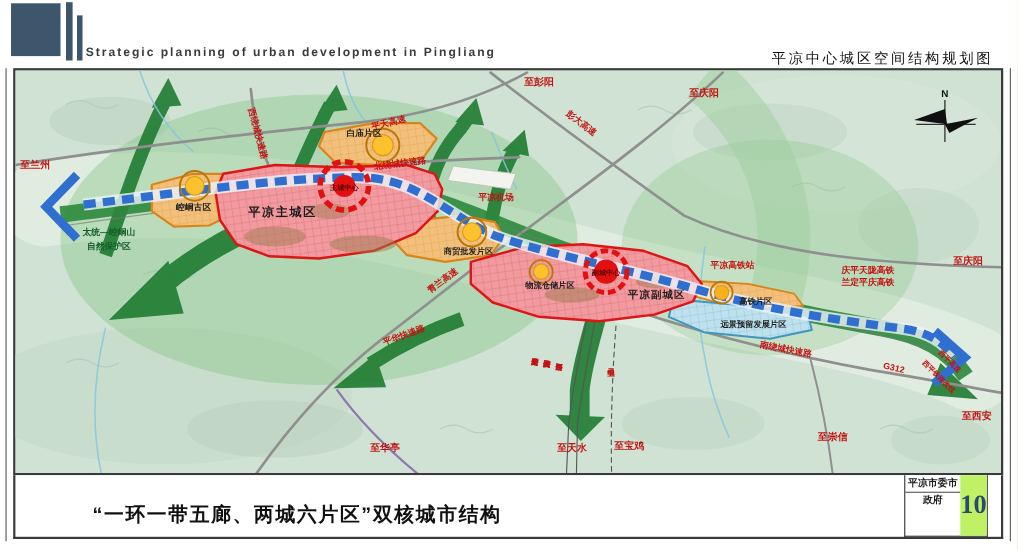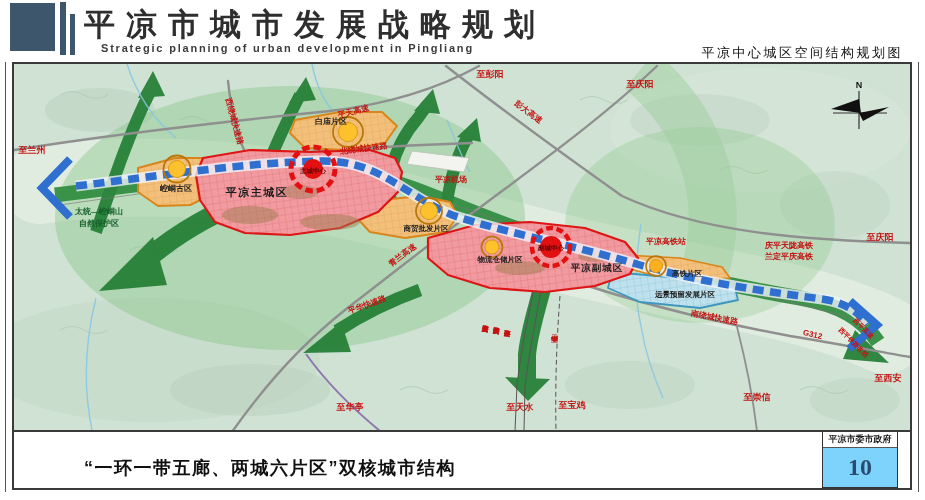--- a/index.html
+++ b/index.html
@@ -6,44 +6,44 @@
   body{width:925px;height:500px;position:relative;background:#ffffff;
        font-family:"Liberation Sans",sans-serif;overflow:hidden;}
 
   
   .header{position:absolute;left:0;top:0;width:925px;height:62px;background:#fff;}
   .hdr-square{position:absolute;left:10px;top:3px;width:45px;height:48px;background:#3d566b;}
   .hdr-bar1{position:absolute;left:60px;top:2px;width:6px;height:53px;background:#3d566b;}
   .hdr-bar2{position:absolute;left:70px;top:14px;width:5px;height:41px;background:#3d566b;}
   .hdr-title{position:absolute;left:84px;top:4px;font-size:31px;font-weight:bold;color:#2e2e2e;
              letter-spacing:11px;white-space:nowrap;}
-  .hdr-sub{position:absolute;left:101px;top:42px;font-size:11px;font-weight:bold;color:#3b3b3b;
+  .hdr-sub{position:absolute;left:78px;top:42px;font-size:11px;font-weight:bold;color:#3b3b3b;
            letter-spacing:1.8px;white-space:nowrap;}
   .hdr-right{position:absolute;right:22px;top:44px;font-size:13px;color:#111;
              letter-spacing:2.5px;white-space:nowrap;text-align:center;}
 
   
   .edge-l{position:absolute;left:5px;top:62px;width:1px;height:430px;background:#555;}
   .edge-r{position:absolute;left:918px;top:62px;width:1px;height:430px;background:#555;}
 
   
   .map-wrap{position:absolute;left:12px;top:62px;width:900px;height:370px;
             border:2px solid #3a3a3a;box-sizing:border-box;background:#cfe2d3;}
   .map-wrap svg{display:block;width:100%;height:100%;}
 
   
   .caption-bar{position:absolute;left:12px;top:432px;width:900px;height:58px;
                border:2px solid #3a3a3a;border-top:none;box-sizing:border-box;background:#fff;}
   .caption-text{position:absolute;left:70px;top:24px;font-size:18px;font-weight:bold;color:#101010;
                 letter-spacing:1.5px;white-space:nowrap;}
   .page-box{position:absolute;right:12px;top:0;width:76px;height:56px;border:1px solid #333;
-            border-top:none;box-sizing:border-box;display:flex;flex-direction:column;background:#fff;}
+            border-top:none;box-sizing:border-box;display:flex;flex-direction:row;background:#fff;}
   .page-org{height:15px;line-height:15px;text-align:center;font-size:9px;font-weight:bold;color:#1d1d1d;
             font-family:"Liberation Serif",serif;border-bottom:1px solid #555;}
-  .page-num{flex:1;background:#7dd3fc;display:flex;align-items:center;justify-content:center;
+  .page-num{flex:1;background:#bef264;display:flex;align-items:center;justify-content:center;
             font-size:24px;font-weight:bold;color:#2c4a6e;font-family:"Liberation Serif",serif;}
 
   
   text{font-family:"Liberation Sans",sans-serif;text-anchor:middle;}
   .t-red{fill:#c41212;font-weight:bold;font-size:8px;}
   .t-red-lg{fill:#c41212;font-weight:bold;font-size:9px;}
   .t-red-sm{fill:#c41212;font-weight:bold;font-size:6.5px;}
   .t-area{fill:#1c1c1c;font-weight:bold;font-size:8px;}
   .t-area-sm{fill:#1c1c1c;font-weight:bold;font-size:7.5px;}
   .t-area-lg{fill:#1c1c1c;font-weight:bold;font-size:11px;letter-spacing:1.5px;}
@@ -53,21 +53,20 @@
   .t-vert{writing-mode:vertical-rl;text-orientation:upright;fill:#c41212;font-weight:bold;font-size:6.5px;}
   .t-compass{fill:#101010;font-weight:bold;font-size:9px;}
 </style>
 </head>
 <body>
 
 <div class="header">
   <div class="hdr-square"></div>
   <div class="hdr-bar1"></div>
   <div class="hdr-bar2"></div>
-  <div class="hdr-title">平凉市城市发展战略规划</div>
   <div class="hdr-sub">Strategic planning of urban development in Pingliang</div>
   <div class="hdr-right">平凉中心城区空间结构规划图</div>
 </div>
 
 <div class="edge-l"></div>
 <div class="edge-r"></div>
 
 <div class="map-wrap">
 <svg viewBox="14 64 896 366" preserveAspectRatio="none">
   <defs>

